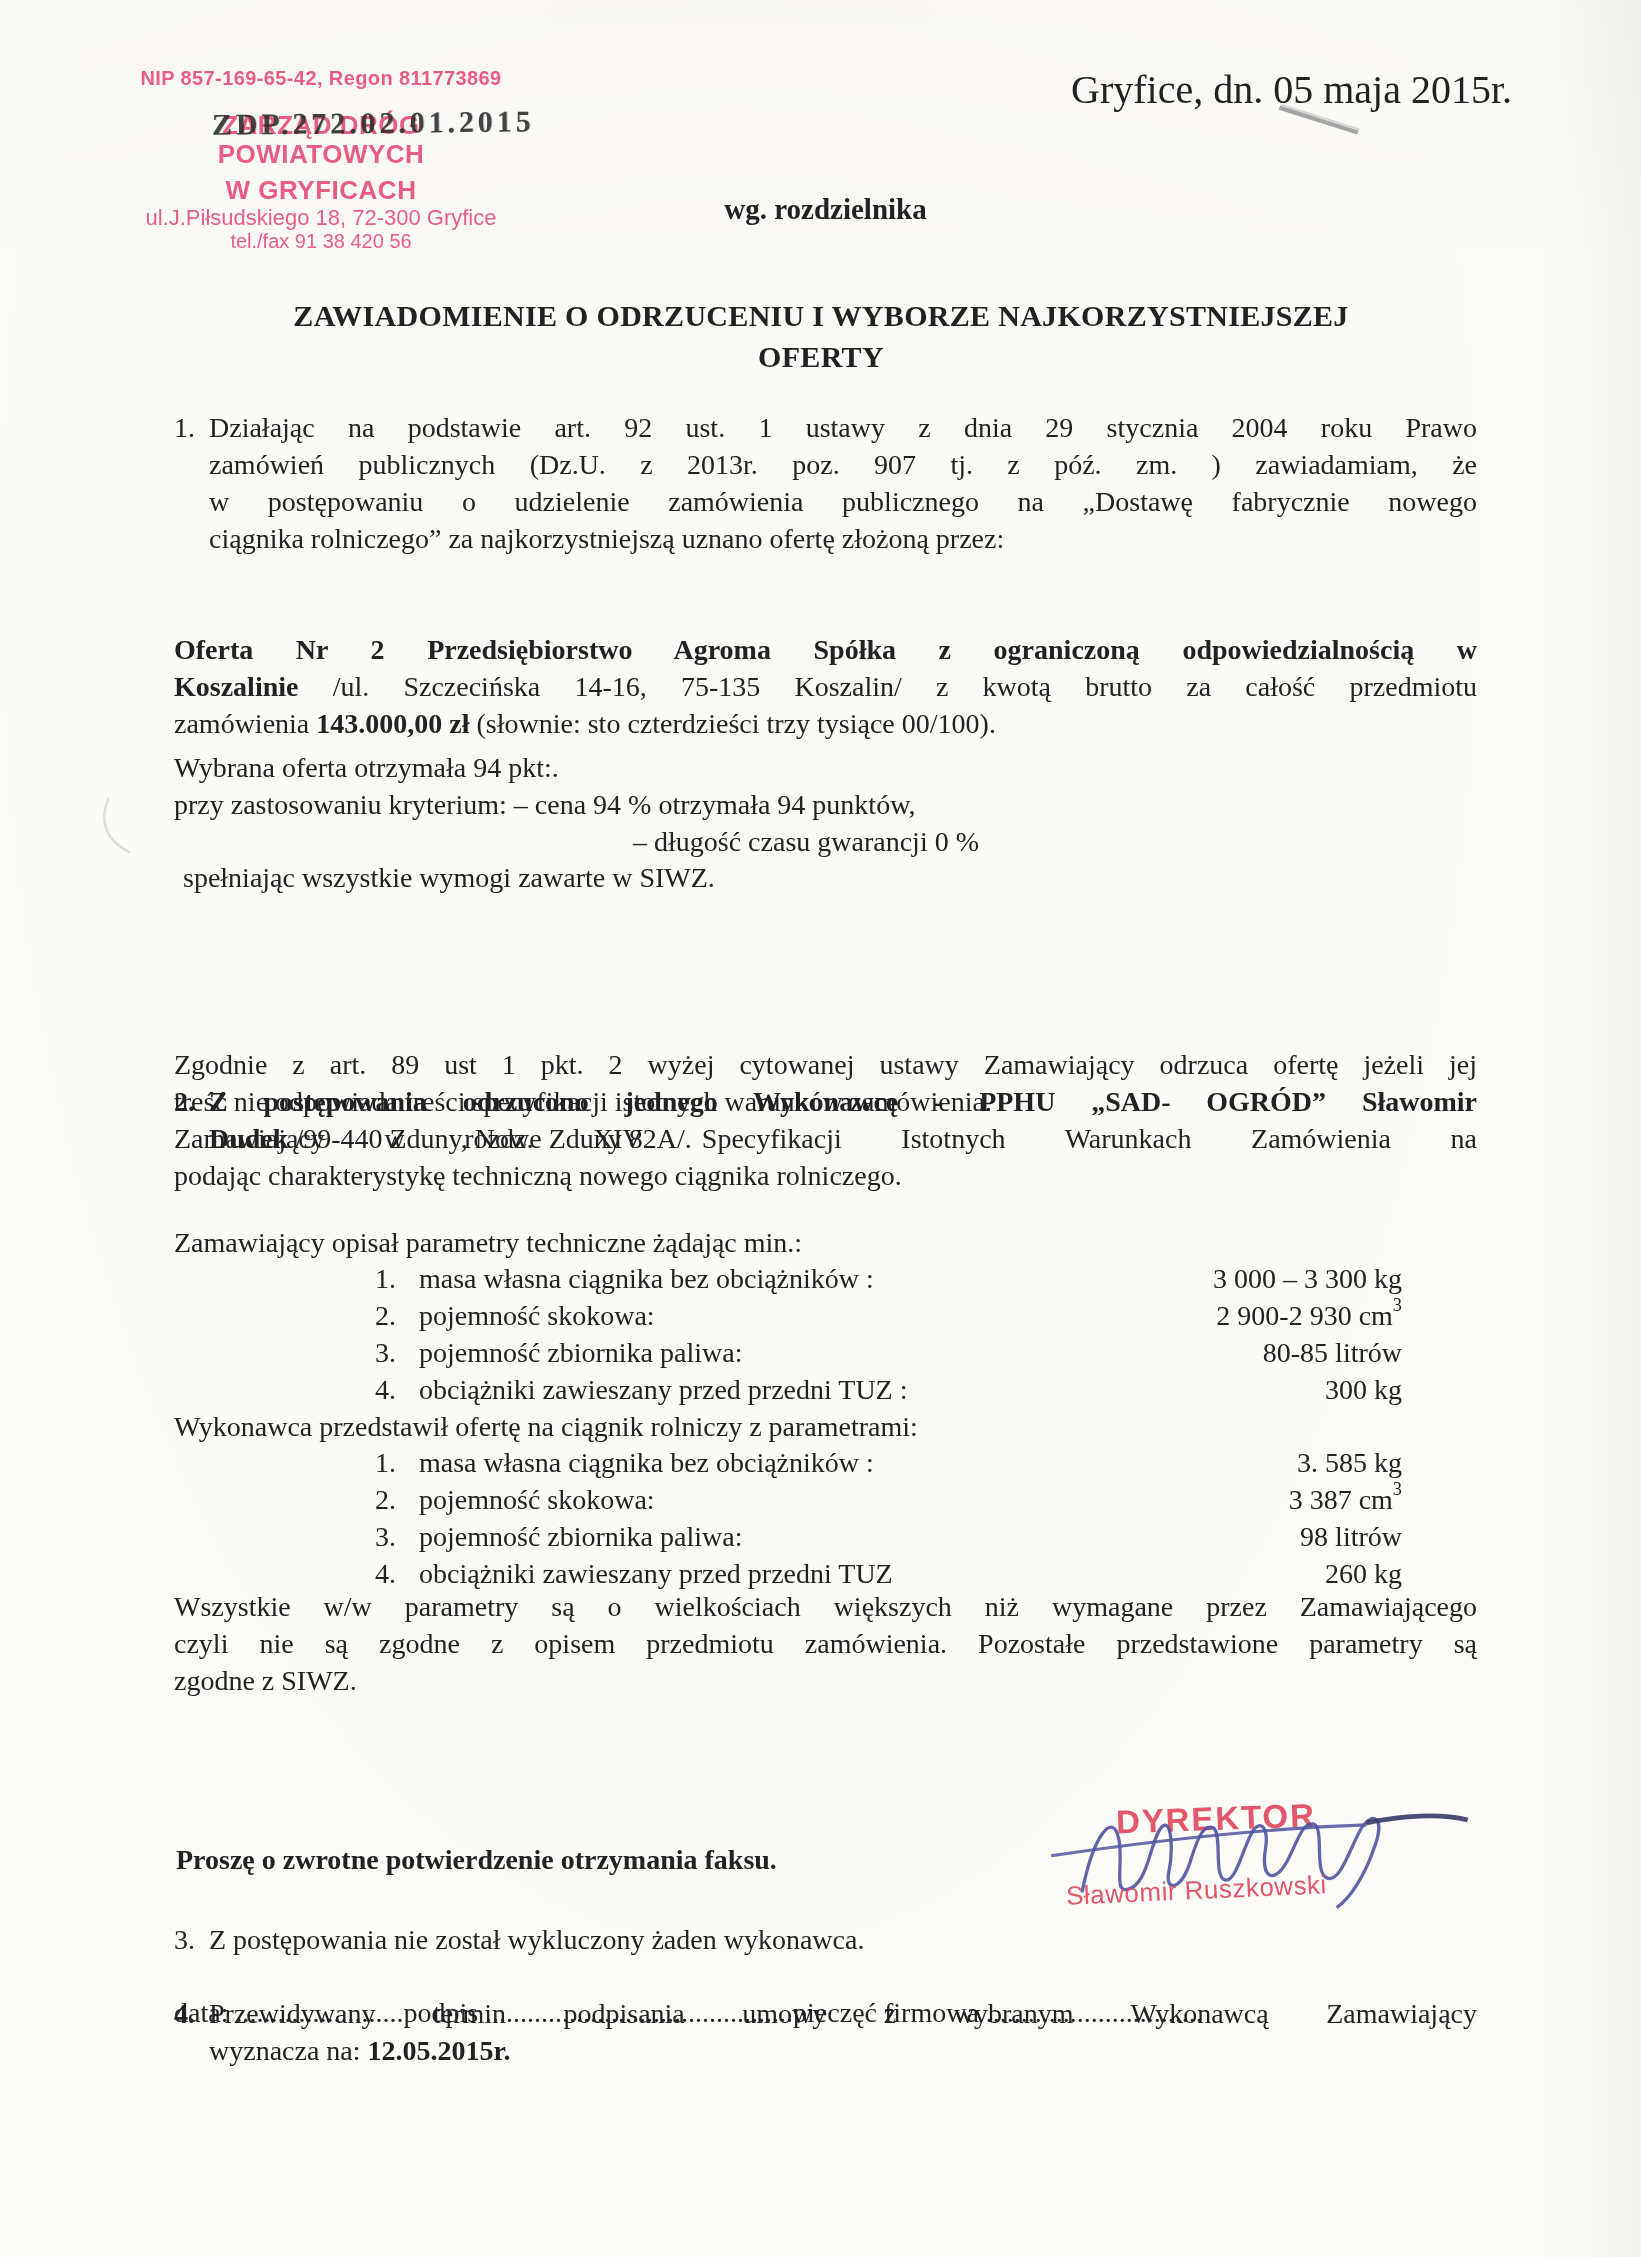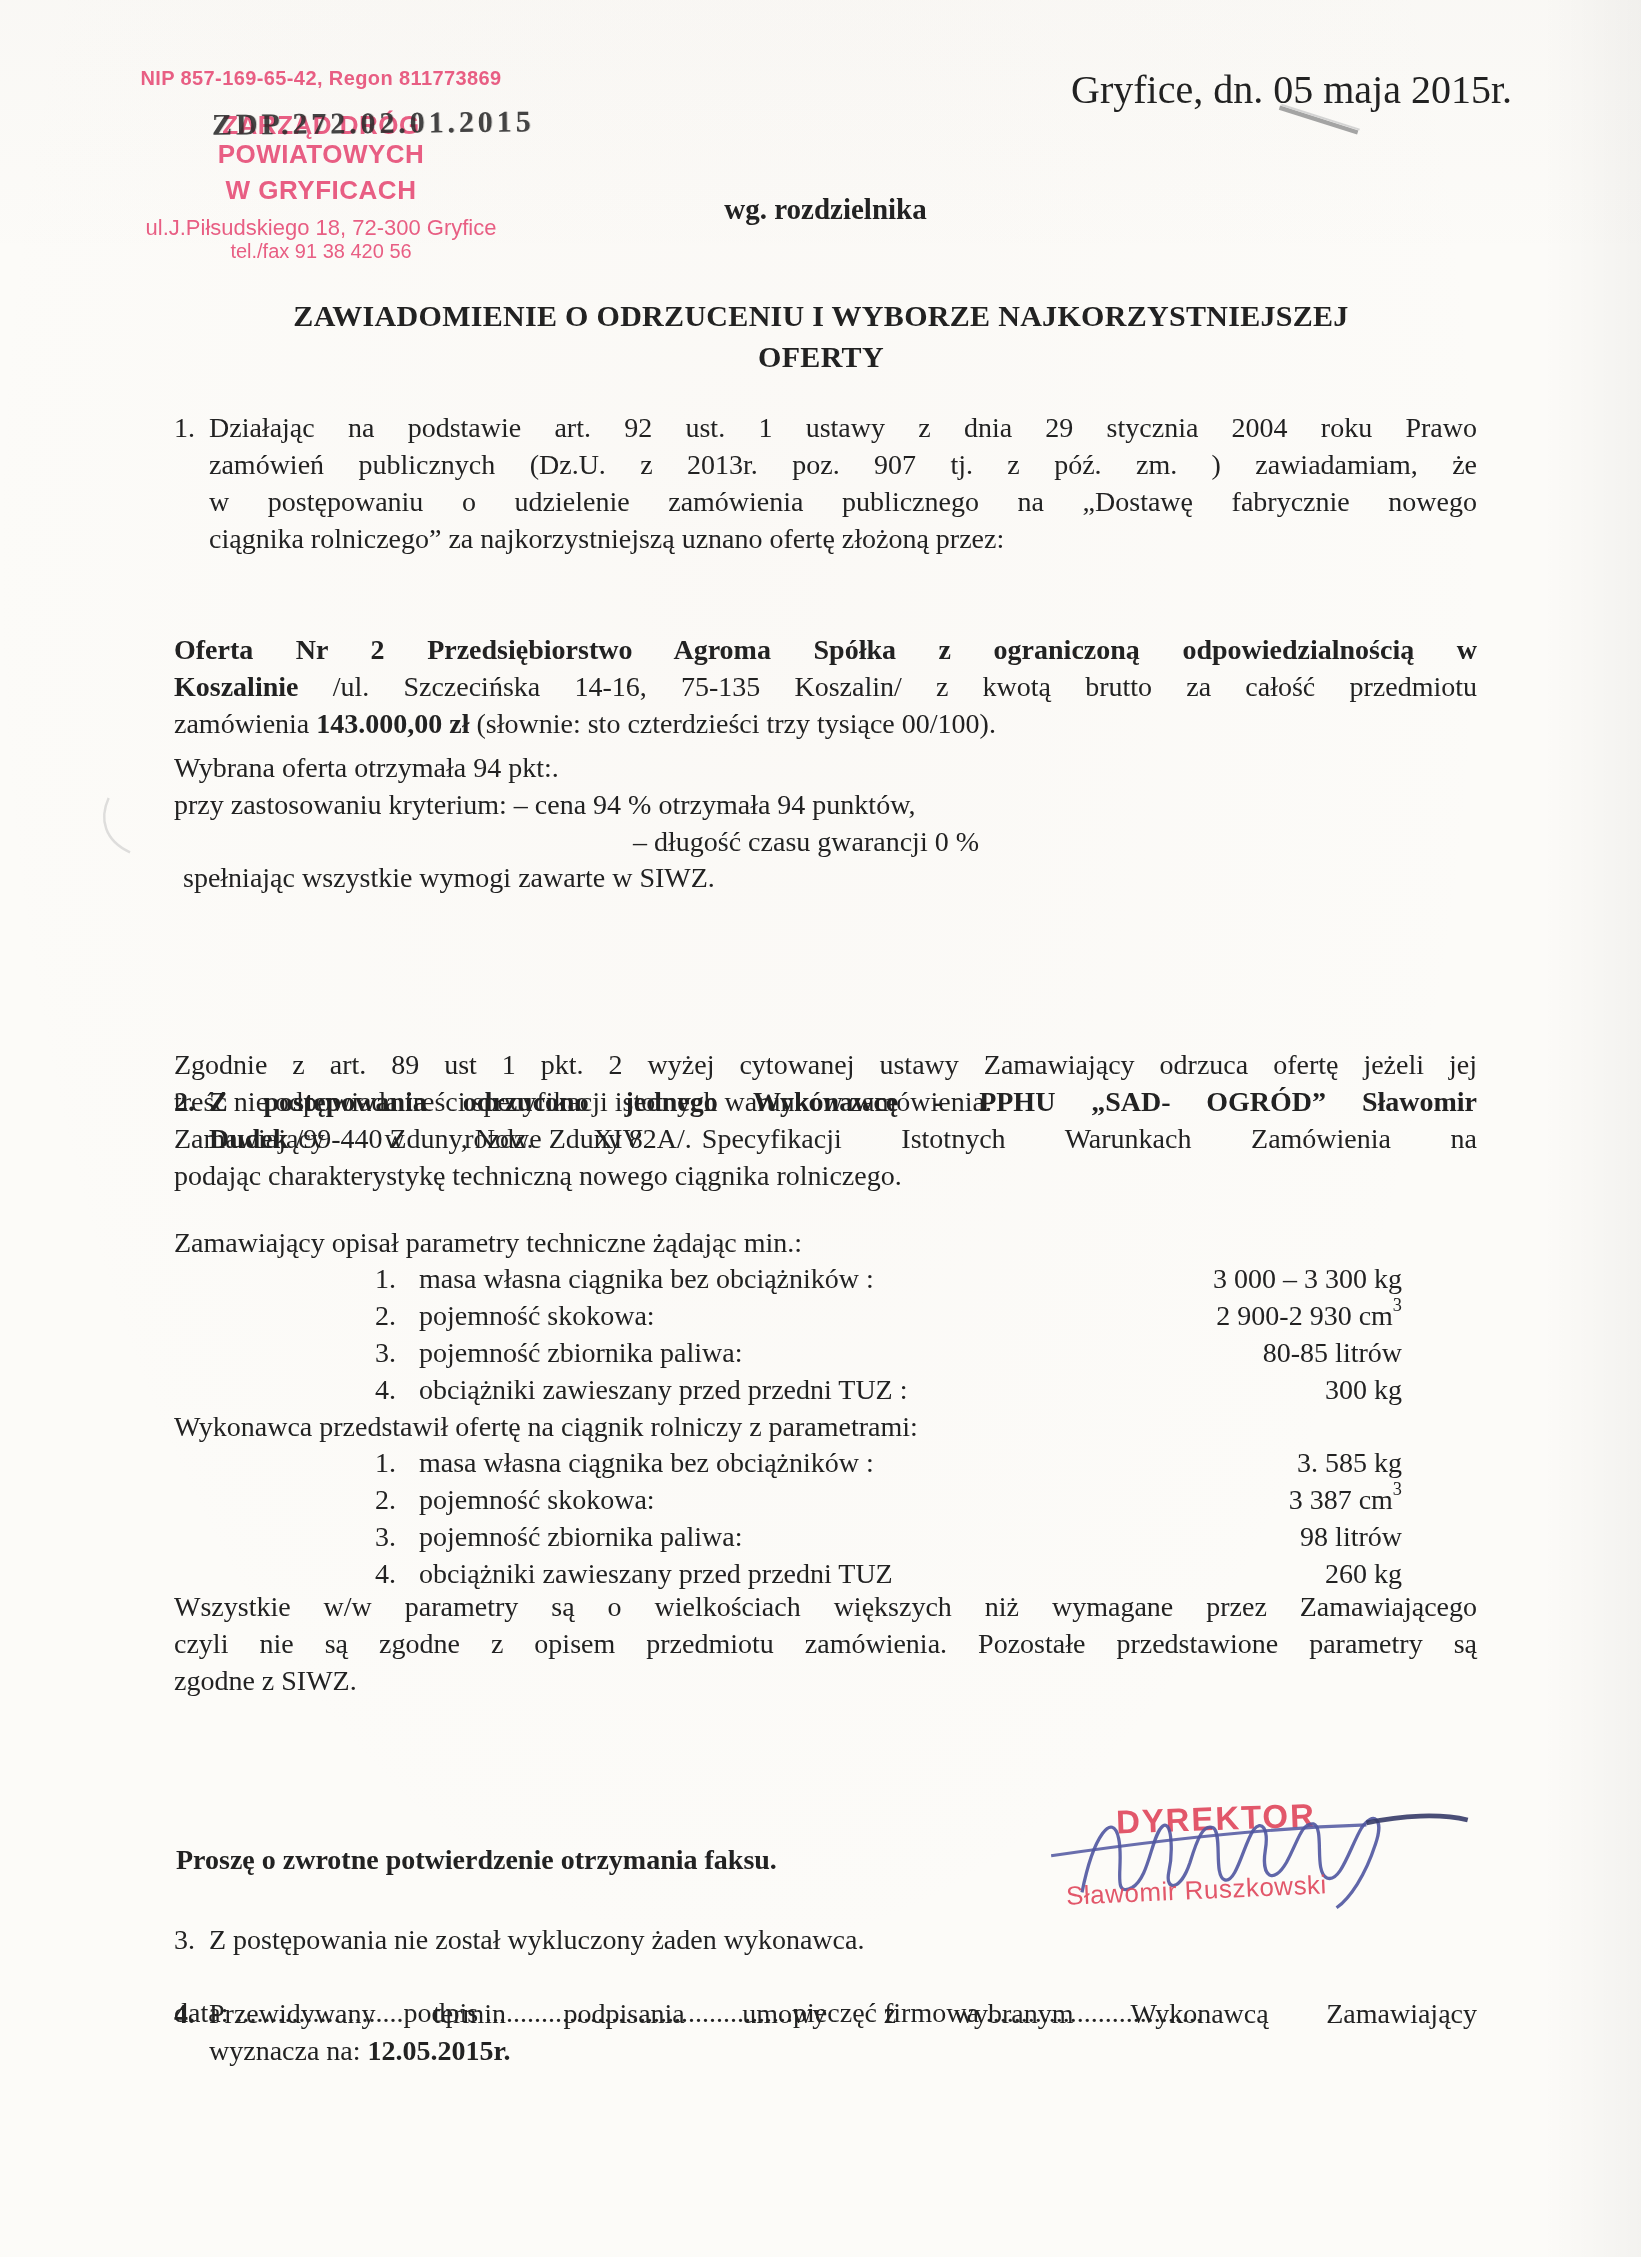--- a/index.html
+++ b/index.html
@@ -16,21 +16,21 @@
       radial-gradient(ellipse at 45% 25%, rgba(225,205,200,0.05), rgba(0,0,0,0) 60%);
   }
   .abs{position:absolute;}
   
   .stamp{left:124px;top:66px;width:394px;text-align:center;
     font-family:"Liberation Sans","DejaVu Sans",sans-serif;
     color:#e7537b;opacity:0.93;}
   .stamp .s-nip{font-size:20px;font-weight:bold;line-height:25px;letter-spacing:0.4px;}
   .stamp .s-org{font-size:26px;font-weight:bold;line-height:29px;margin-top:20px;letter-spacing:0.5px;}
   .stamp .s-city{font-size:26px;font-weight:bold;line-height:26px;margin-top:7.7px;letter-spacing:0.5px;}
-  .stamp .s-addr{font-size:22px;line-height:25px;margin-top:12px;}
+  .stamp .s-addr{font-size:22px;line-height:25px;margin-top:2px;}
   .stamp .s-tel{font-size:20px;line-height:23px;}
   .case-no{left:212px;top:106px;font-size:30px;font-weight:bold;color:#2b2b2b;
     letter-spacing:3.9px;transform:rotate(-0.6deg);opacity:0.88;
     text-shadow:1px 0 0 rgba(40,40,40,0.25);}
   .date-line{left:1071px;top:66px;font-size:40px;}
   
   .wg{left:174px;top:193px;width:1303px;text-align:center;font-weight:bold;font-size:29px;}
   .title{left:145px;top:295px;width:1352px;text-align:center;font-weight:bold;
     font-size:30px;line-height:41px;letter-spacing:0.3px;}
   

